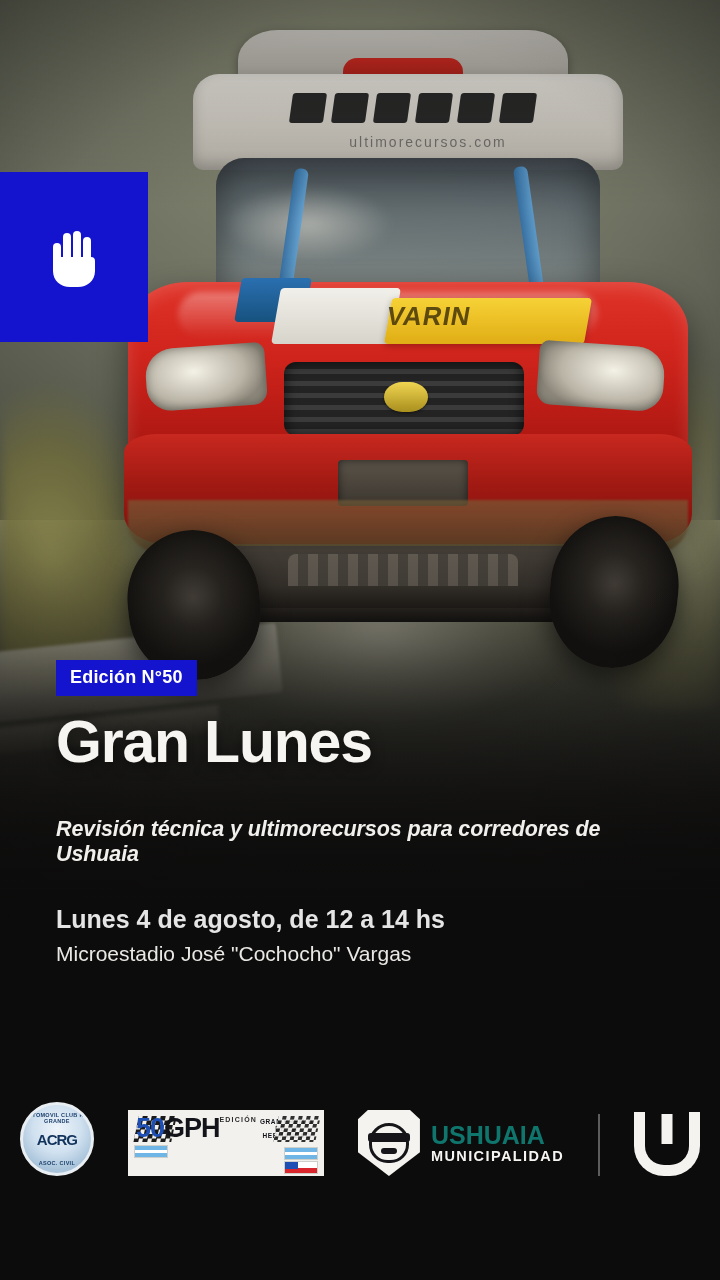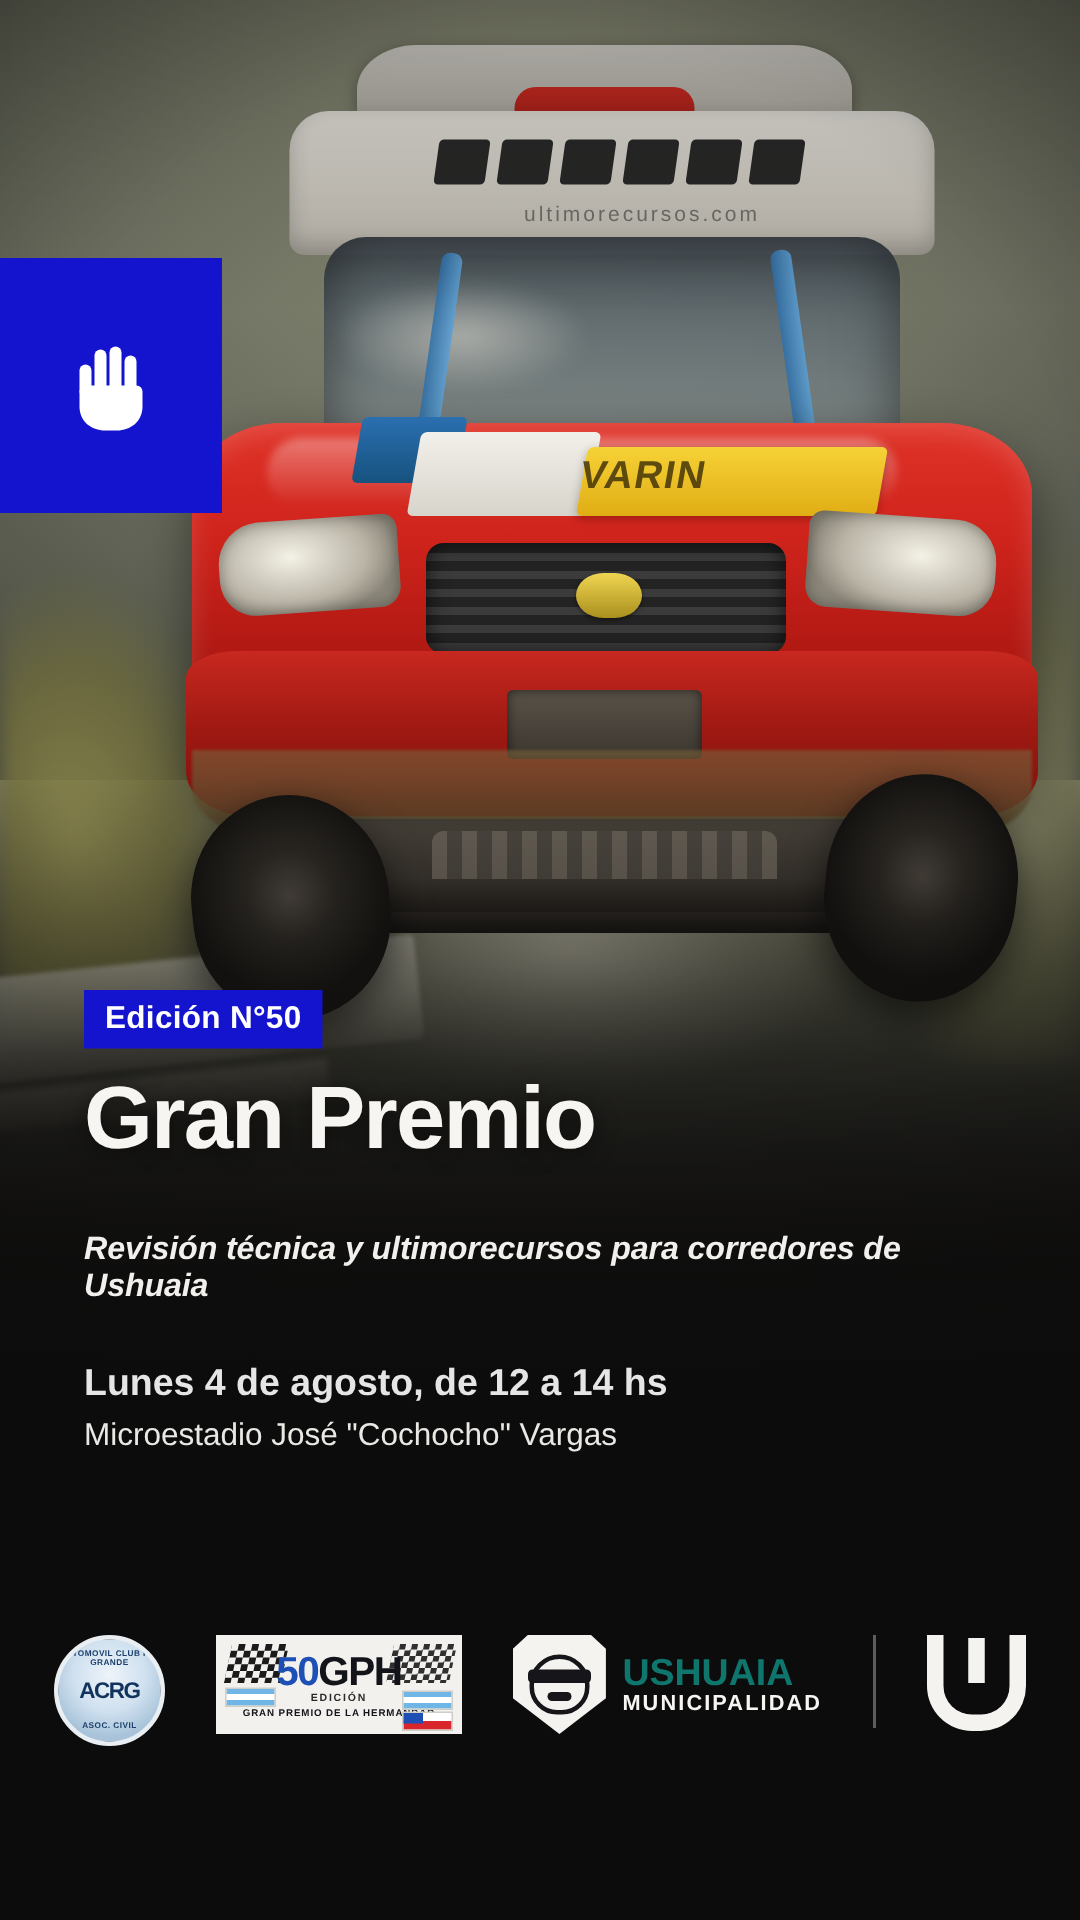--- a/index.html
+++ b/index.html
@@ -267,21 +267,21 @@
   
   .content {
     position: absolute; left: 0; right: 0; top: 660px;
     padding: 0 56px;
   }
   .edition {
     display: inline-block;
     background: #1414cf;
     color: #ffffff;
     font-weight: bold;
-    font-size: 21px;
+    font-size: 18px;
     letter-spacing: .2px;
     padding: 7px 14px 8px 14px;
     margin-bottom: 16px;
   }
   h1.title {
     color: #f7f5f2;
     font-weight: bold;
     font-size: 59px;
     line-height: 1.03;
     letter-spacing: -1.2px;
@@ -313,21 +313,21 @@
     margin-top: 8px;
     color: #eae8e4;
     font-weight: normal;
     font-size: 21px;
   }
 
   
   .logos {
     position: absolute; left: 0; right: 0; bottom: 104px;
     height: 86px;
-    display: flex; align-items: flex-start; justify-content: center;
+    display: flex; align-items: flex-end; justify-content: center;
     gap: 34px;
   }
 
   
   .logo-acm {
     width: 74px; height: 74px; border-radius: 50%;
     background: radial-gradient(60% 60% at 50% 35%, #eef4fa 0%, #cfe0ef 60%, #a9c4da 100%);
     border: 3px solid #e9eef3;
     position: relative;
     display: flex; align-items: center; justify-content: center;
@@ -339,24 +339,24 @@
   }
   .logo-acm .ring-top { top: 7px; }
   .logo-acm .ring-bot { bottom: 7px; }
   .logo-acm .acm-core {
     font-size: 15px; font-weight: bold; color: #11335c;
     letter-spacing: -1px;
   }
 
   
   .logo-gph {
-    width: 164px; height: 66px;
+    width: 196px; height: 66px;
     background: #f2f1ee;
     position: relative;
-    display: flex; flex-direction: column; justify-content: center;
+    display: flex; flex-direction: row; justify-content: center;
     padding: 5px 8px 4px 8px;
   }
   .logo-gph .checks {
     position: absolute; left: 8px; top: 6px; width: 38px; height: 26px;
     background:
       repeating-conic-gradient(#1b1b1b 0% 25%, #f2f1ee 0% 50%) 0 0/9px 9px;
     transform: skewX(-12deg);
   }
   .logo-gph .flagr {
     position: absolute; right: 6px; top: 6px; width: 42px; height: 26px;
@@ -516,21 +516,21 @@
         <rect x="26" y="6" width="8" height="34" rx="4"></rect>
         <rect x="36" y="12" width="8" height="28" rx="4"></rect>
         <path d="M6 32 h38 a4 4 0 0 1 4 4 v10 c0 10 -8 16 -17 16 h-8 c-9 0 -17 -6 -17 -16 v-10 a4 4 0 0 1 4 -4 z"></path>
       </g>
     </svg>
   </div>
 
   <div class="content">
     <div class="edition">Edición N°50</div>
     <h1 class="title">
-      <span>Gran Premio</span><br>
+      <span>Gran Lunes</span><br>
     </h1>
     <div class="review">Revisión técnica y ultimorecursos para corredores de Ushuaia</div>
     <div class="when">Lunes 4 de agosto, de 12 a 14 hs</div>
     <div class="where">Microestadio José "Cochocho" Vargas</div>
   </div>
 
   <div class="logos">
 
     <div class="logo-acm">
       <div class="ring-top">AUTOMOVIL CLUB RIO GRANDE</div>

